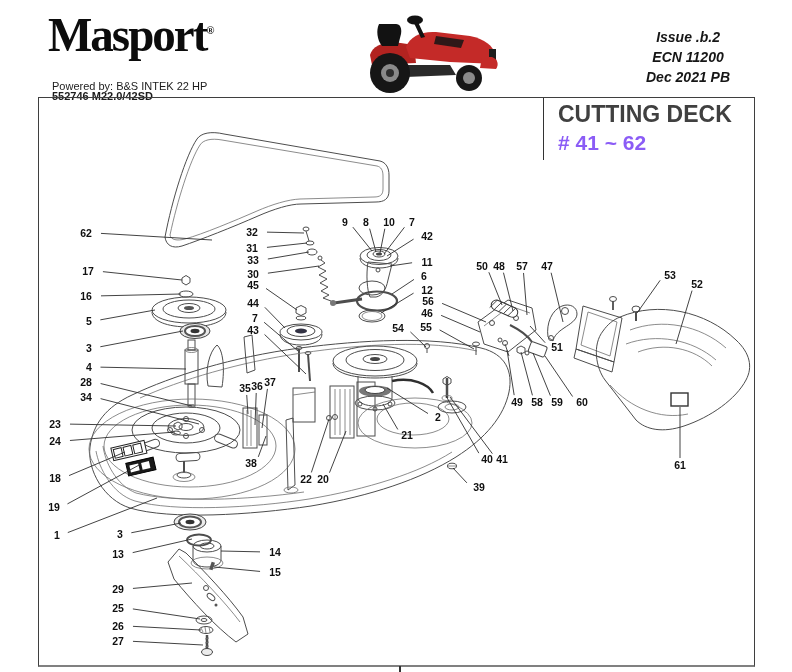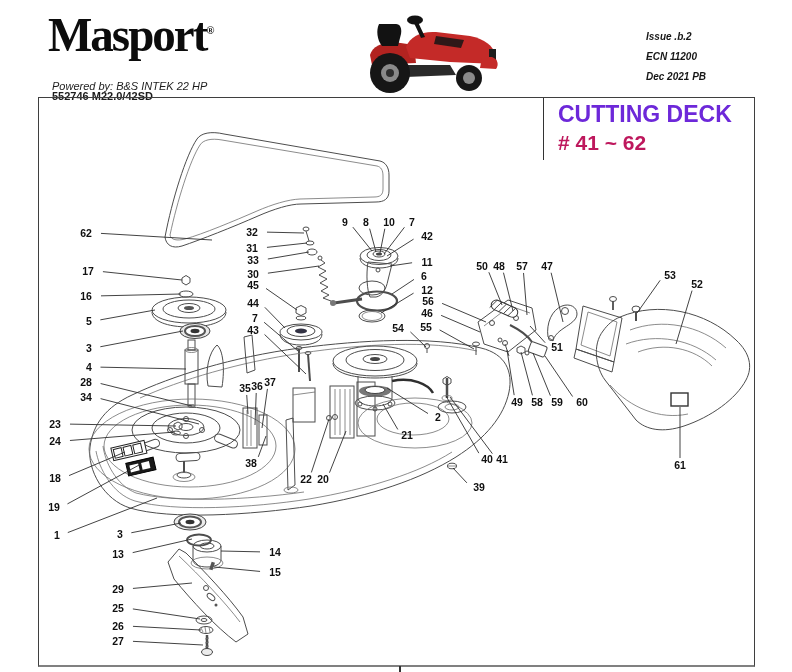--- a/index.html
+++ b/index.html
@@ -4,32 +4,32 @@
 <style>
   html,body{margin:0;padding:0;background:#fff;}
   .page{position:relative;width:792px;height:672px;background:#fff;overflow:hidden;
         font-family:"Liberation Sans",sans-serif;color:#111;padding-left:48px;}
   
   .logo{position:absolute;left:48px;top:8px;font-family:"Liberation Serif",serif;
         font-weight:bold;font-size:47px;letter-spacing:-2px;color:#0c0c0c;
         transform:scaleY(1.02);white-space:nowrap;}
   .logo .reg{font-size:11px;vertical-align:super;letter-spacing:0;}
   .model-line{position:absolute;left:52px;top:66px;font-size:11px;font-weight:bold;color:#1c1c1c;margin-top:24px;}
-  .powered-line{position:absolute;left:52px;top:80px;font-size:11px;color:#1c1c1c;font-style:italic;}
+  .powered-line{position:absolute;left:52px;top:80px;font-size:11px;color:#1c1c1c;}
   .tractor{position:absolute;left:352px;top:5px;}
-  .issue-block{position:absolute;left:646px;top:27px;font-size:10px;font-style:italic;
-               font-weight:bold;color:#161616;line-height:20px;}
+  .issue-block{position:absolute;left:646px;top:27px;font-size:14px;font-style:italic;
+               font-weight:bold;color:#161616;line-height:20px;text-align:center;}
   
   .main-box{position:absolute;left:38px;top:97px;width:717px;height:570px;
             border:1.5px solid #3f3f3f;border-bottom:2.5px solid #808080;box-sizing:border-box;}
   .bottom-tick{position:absolute;left:399px;top:666px;width:2px;height:6px;background:#333;}
   .title-block{position:absolute;left:543px;top:98px;width:212px;height:62px;
                border-left:1.5px solid #333;padding:3px 0 0 14px;box-sizing:border-box;}
-  .title-line1{font-size:23px;font-weight:bold;letter-spacing:0px;color:#6d28d9;}
-  .title-line2{font-size:21px;font-weight:bold;margin-top:3px;color:#be185d;}
+  .title-line1{font-size:23px;font-weight:bold;letter-spacing:0px;color:#404040;}
+  .title-line2{font-size:21px;font-weight:bold;margin-top:3px;color:#8b5cf6;}
   
   .diagram{position:absolute;left:0;top:0;}
   .ln{stroke:#4d4d4d;fill:none;stroke-width:1;}
   .lnt{stroke:#6e6e6e;fill:none;stroke-width:0.8;}
   .callout-text{font-family:"Liberation Sans",sans-serif;font-size:10.5px;font-weight:bold;fill:#101010;}
   .leader{stroke:#2e2e2e;stroke-width:0.9;}
 </style>
 </head>
 <body>
 

